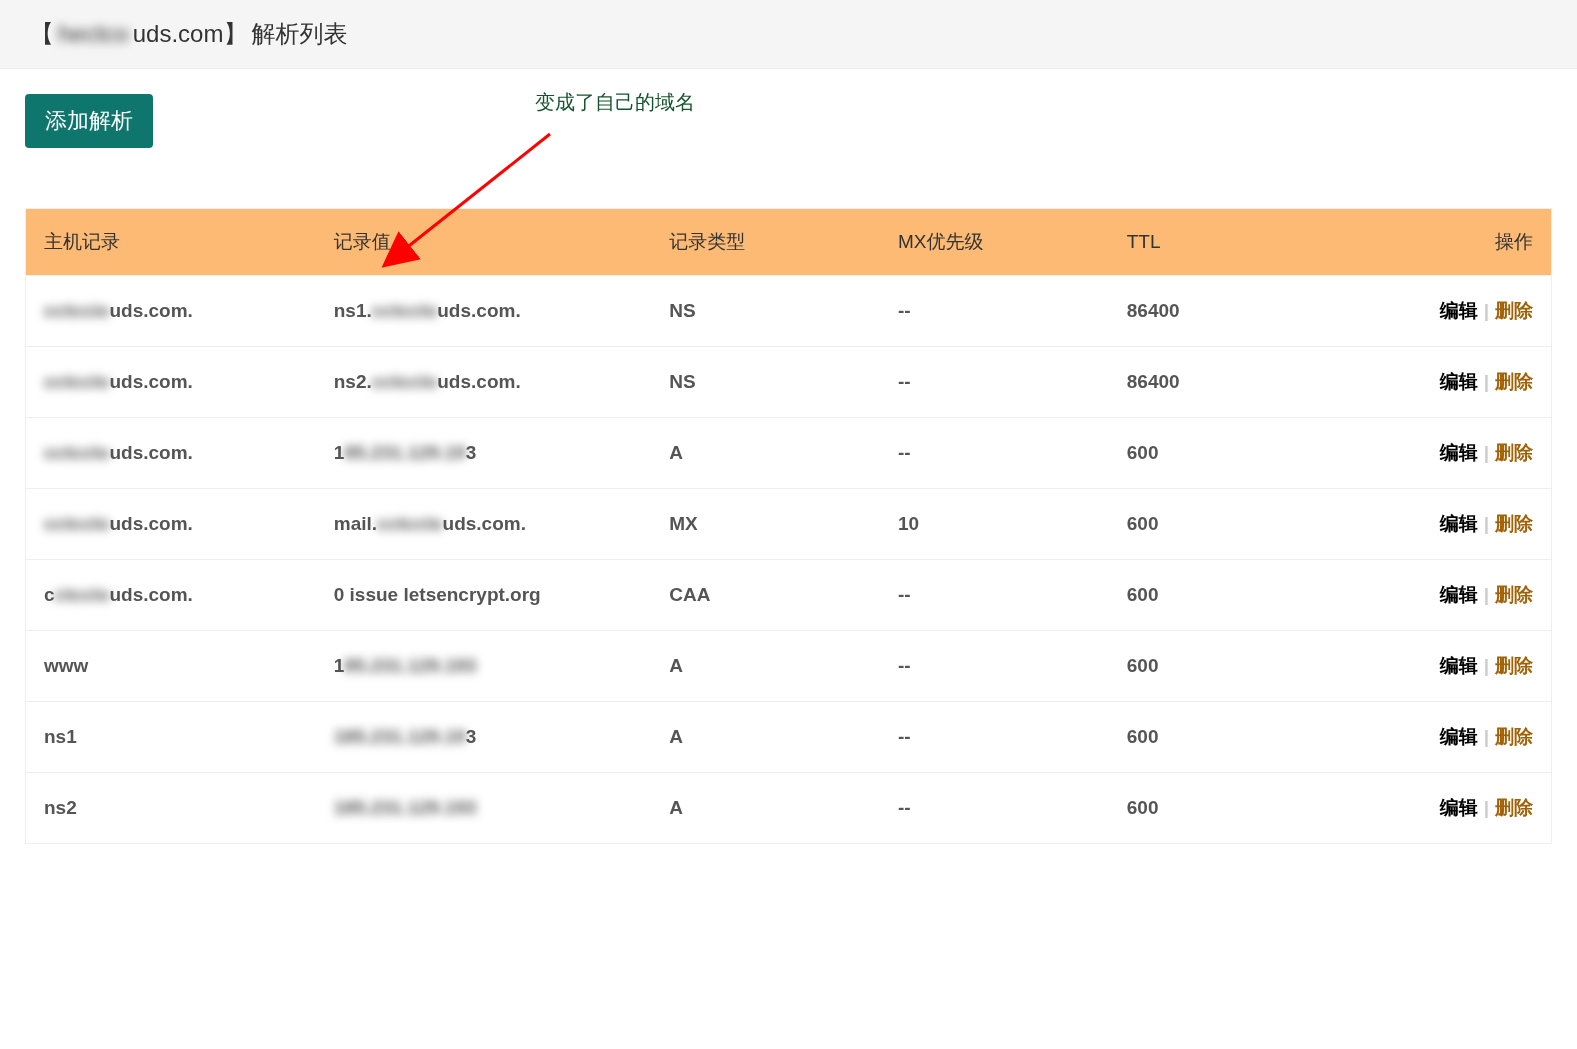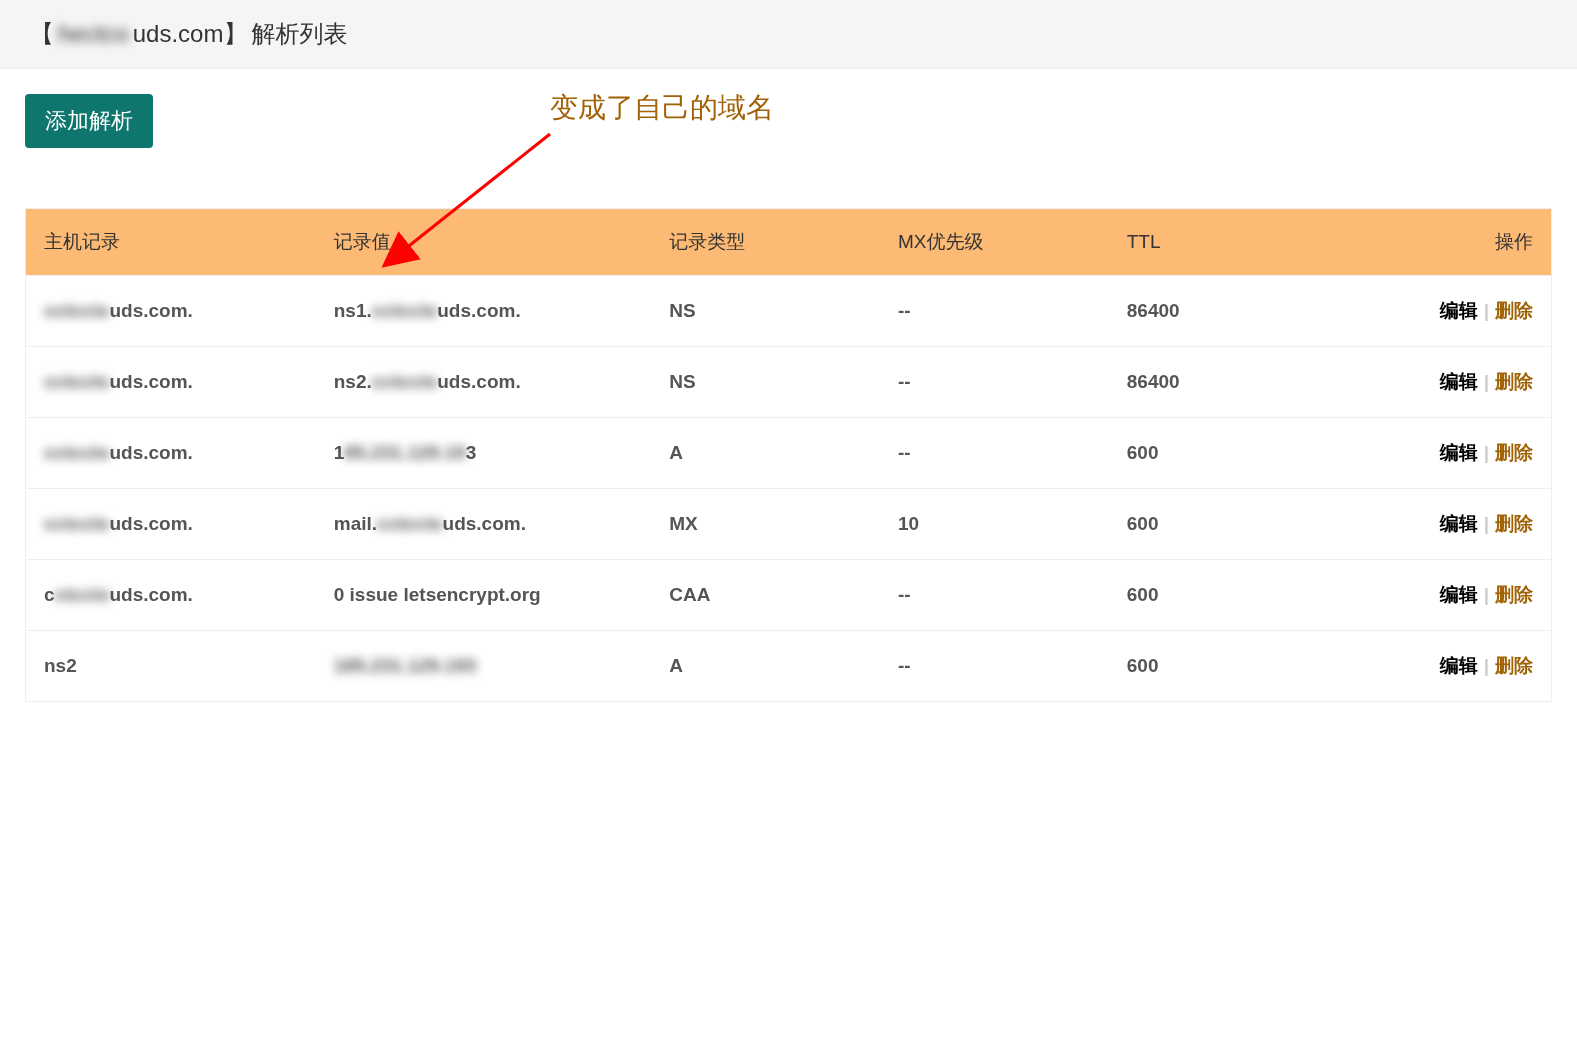--- a/index.html
+++ b/index.html
@@ -43,24 +43,24 @@
       border-radius: 4px;
       cursor: pointer;
     }
     .annotation-container {
       position: absolute;
       left: 380px;
       top: 20px;
       pointer-events: none;
     }
     .annotation-text {
-      color: #a16207;
-      font-size: 28px;
+      color: #14532d;
+      font-size: 20px;
       position: absolute;
-      left: 170px;
+      left: 155px;
       top: 0;
       white-space: nowrap;
     }
     .arrow-svg {
       position: absolute;
       left: 0;
       top: 30px;
       width: 200px;
       height: 150px;
     }
@@ -238,20 +238,46 @@
             <td class="col-value"><span class="cell-content">
                 <span>0 issue letsencrypt.org</span>
               </span></td>
             <td class="col-type">CAA</td>
             <td class="col-mx">--</td>
             <td class="col-ttl">600</td>
             <td class="col-action"><span class="action-edit">编辑</span><span class="action-sep">|</span><span class="action-delete">删除</span></td>
           </tr>
           <tr>
             <td class="col-host"><span class="cell-content">
+                <span>www</span>
+              </span></td>
+            <td class="col-value"><span class="cell-content">
+                <span>1</span>
+                <span class="blurred">85.231.129.193</span>
+              </span></td>
+            <td class="col-type">A</td>
+            <td class="col-mx">--</td>
+            <td class="col-ttl">600</td>
+            <td class="col-action"><span class="action-edit">编辑</span><span class="action-sep">|</span><span class="action-delete">删除</span></td>
+          </tr>
+          <tr>
+            <td class="col-host"><span class="cell-content">
+                <span>ns1</span>
+              </span></td>
+            <td class="col-value"><span class="cell-content">
+                <span class="blurred">185.231.129.19</span>
+                <span>3</span>
+              </span></td>
+            <td class="col-type">A</td>
+            <td class="col-mx">--</td>
+            <td class="col-ttl">600</td>
+            <td class="col-action"><span class="action-edit">编辑</span><span class="action-sep">|</span><span class="action-delete">删除</span></td>
+          </tr>
+          <tr>
+            <td class="col-host"><span class="cell-content">
                 <span>ns2</span>
               </span></td>
             <td class="col-value"><span class="cell-content">
                 <span class="blurred">185.231.129.193</span>
               </span></td>
             <td class="col-type">A</td>
             <td class="col-mx">--</td>
             <td class="col-ttl">600</td>
             <td class="col-action"><span class="action-edit">编辑</span><span class="action-sep">|</span><span class="action-delete">删除</span></td>
           </tr>

